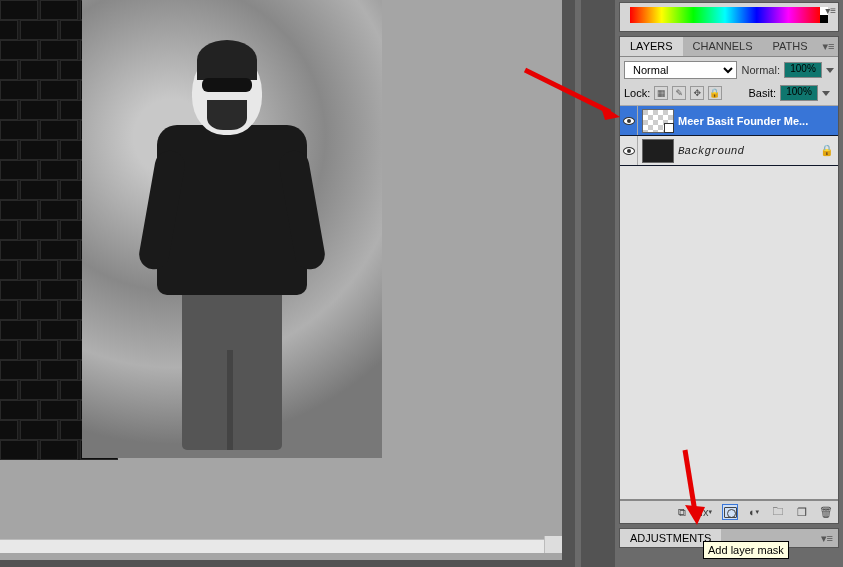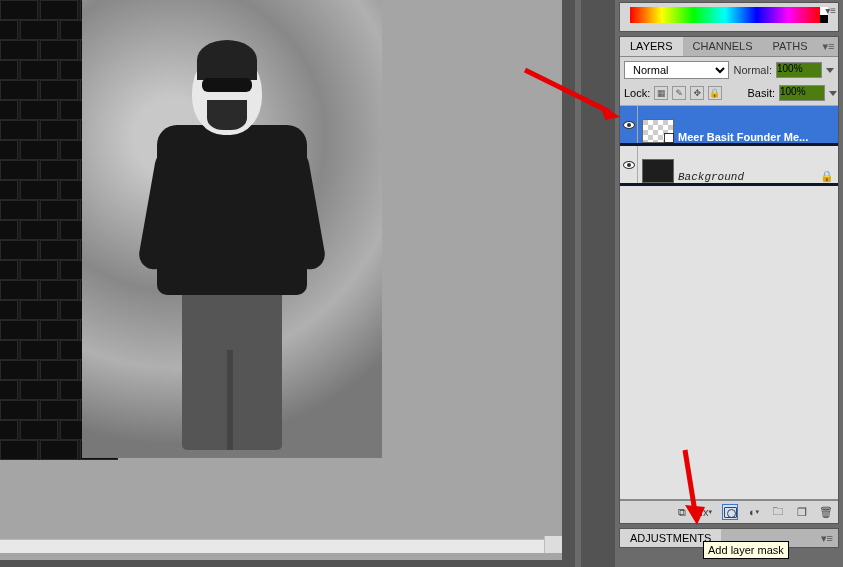--- a/index.html
+++ b/index.html
@@ -37,29 +37,29 @@
 
 .layers-panel { position: relative; margin: 4px 4px 0 4px; background: #d6d6d6; border: 1px solid #555; }
 .tabs { display: flex; background: #b5b5b5; border-bottom: 1px solid #888; height: 20px; }
 .tab { padding: 3px 10px; font-size: 11px; color: #333; cursor: pointer; }
 .tab.active { background: #d6d6d6; color: #000; }
 .tab-grip { margin-left: auto; padding: 3px 5px; color: #555; }
 
 .layer-opts { display: flex; align-items: center; padding: 4px; gap: 4px; font-size: 11px; }
 .blend-select { flex: 1; height: 18px; border: 1px solid #888; background: #fff; padding: 0 4px; font-size: 11px; }
 .opacity-label { color: #333; }
-.pct-input { width: 46px; height: 16px; border: 1px solid #888; background: #4d7c0f; font-size: 10px; }
+.pct-input { width: 38px; height: 16px; border: 1px solid #888; background: #0f766e; text-align: center; font-size: 10px; }
 .tri { width: 0; height: 0; border-left: 4px solid transparent; border-right: 4px solid transparent; border-top: 5px solid #555; display: inline-block; }
 
-.lock-row { display: flex; align-items: center; padding: 2px 1px 4px 4px; gap: 4px; border-bottom: 1px solid #aaa; font-size: 11px; }
+.lock-row { display: flex; align-items: center; padding: 2px 8px 4px 4px; gap: 4px; border-bottom: 1px solid #aaa; font-size: 11px; }
 .lock-ico { width: 14px; height: 14px; border: 1px solid #999; display: inline-flex; align-items: center; justify-content: center; font-size: 9px; color: #555; }
 .fill-group { margin-left: auto; display: flex; align-items: center; gap: 4px; }
 
 .layer-list { height: 394px; overflow-y: auto; background: #e2e2e2; border-bottom: 1px solid #888; }
-.layer-row { display: flex; align-items: flex-end; height: 40px; border-bottom: 3px solid #0f172a; }
+.layer-row { display: flex; align-items: center; height: 30px; border-bottom: 1px solid #0f172a; }
 .layer-row.selected { background: #3875d7; color: #fdfdfd; }
 .layer-row.selected .layer-name { color: #fff; font-weight: bold; }
 .vis-col { width: 18px; display: flex; justify-content: center; border-right: 1px solid #aaa; height: 100%; align-items: center; }
 .eye { width: 12px; height: 8px; border: 1px solid #333; border-radius: 50%; background: #fff; position: relative; }
 .eye::after { content: ''; position: absolute; left: 3px; top: 1px; width: 4px; height: 4px; background: #333; border-radius: 50%; }
 .thumb { width: 32px; height: 24px; margin: 0 4px; border: 1px solid #666; background: #fff; display: flex; align-items: center; justify-content: center; position: relative; }
 .thumb.checker { background: repeating-conic-gradient(#fff 0 25%, #ccc 0 50%) 0 0/10px 10px; }
 .thumb.dark { background: #1e1e1e; }
 .thumb .smart { position: absolute; right: -1px; bottom: -1px; width: 10px; height: 10px; background: #fff; border: 1px solid #333; font-size: 7px; text-align: center; line-height: 8px; }
 .layer-name { flex: 1; font-size: 11px; color: #000; font-style: italic; overflow: hidden; white-space: nowrap; text-overflow: ellipsis; }

